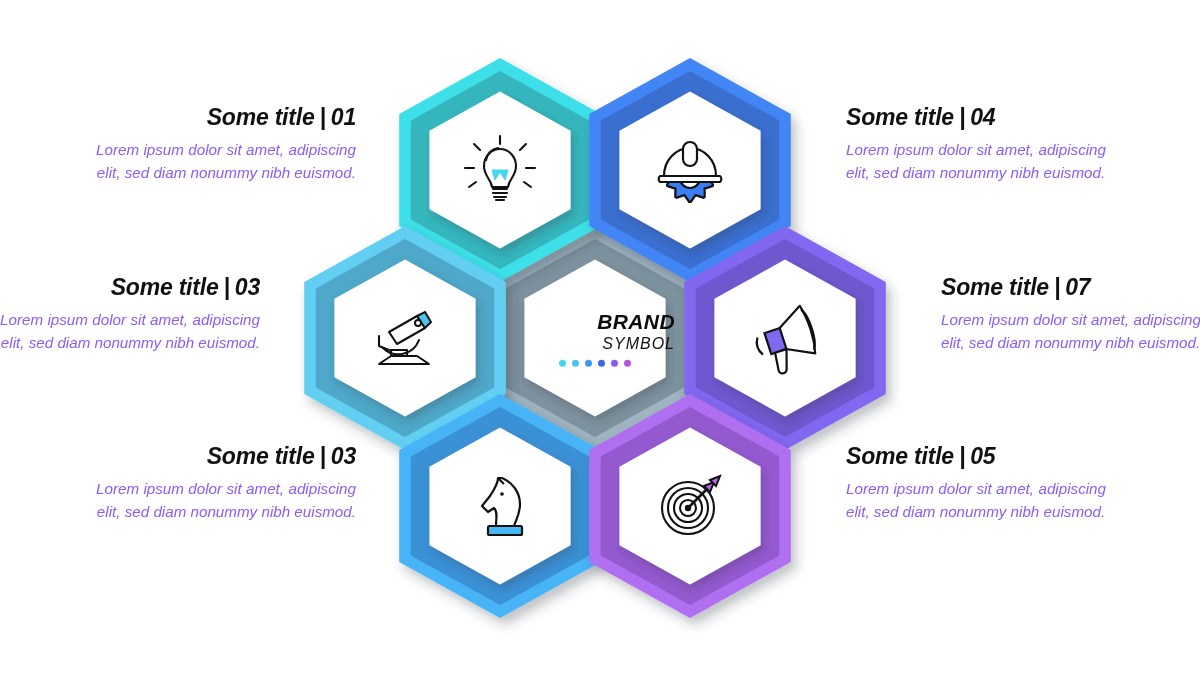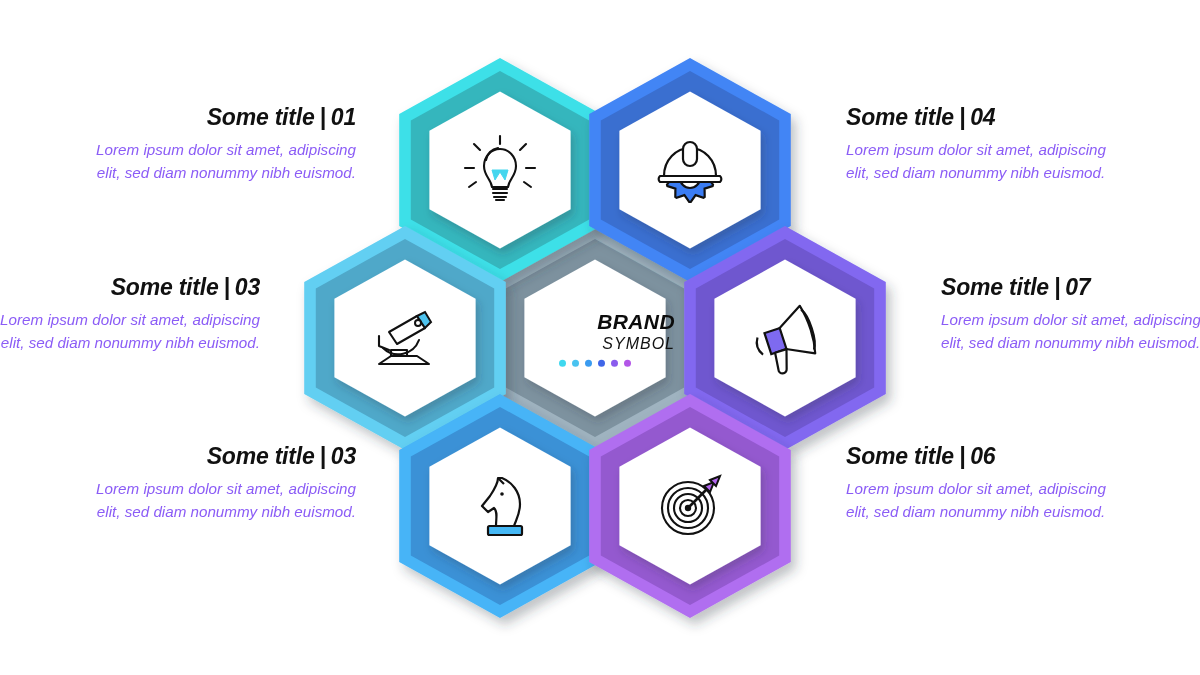--- a/index.html
+++ b/index.html
@@ -71,21 +71,21 @@
 
   <div class="txtblock side-right" style="left:941px; top:274px;">
     <div class="ttl">
       <span>Some title</span><span class="bar">|</span><span>07</span>
     </div>
     <div class="body">Lorem ipsum dolor sit amet, adipiscing elit, sed diam nonummy nibh euismod.</div>
   </div>
 
   <div class="txtblock side-right" style="left:846px; top:443px;">
     <div class="ttl">
-      <span>Some title</span><span class="bar">|</span><span>06</span>
+      <span>Some title</span><span class="bar">|</span><span>05</span>
     </div>
     <div class="body">Lorem ipsum dolor sit amet, adipiscing elit, sed diam nonummy nibh euismod.</div>
   </div>
 
   <svg id="hexlayer" viewBox="0 0 1200 675" xmlns="http://www.w3.org/2000/svg">
     <defs>
       <filter id="sh" x="-40%" y="-40%" width="190%" height="190%">
         <feDropShadow dx="5" dy="7" stdDeviation="6" flood-color="#2a3540" flood-opacity="0.30"></feDropShadow>
       </filter>
       <filter id="shsm" x="-50%" y="-50%" width="220%" height="220%">

